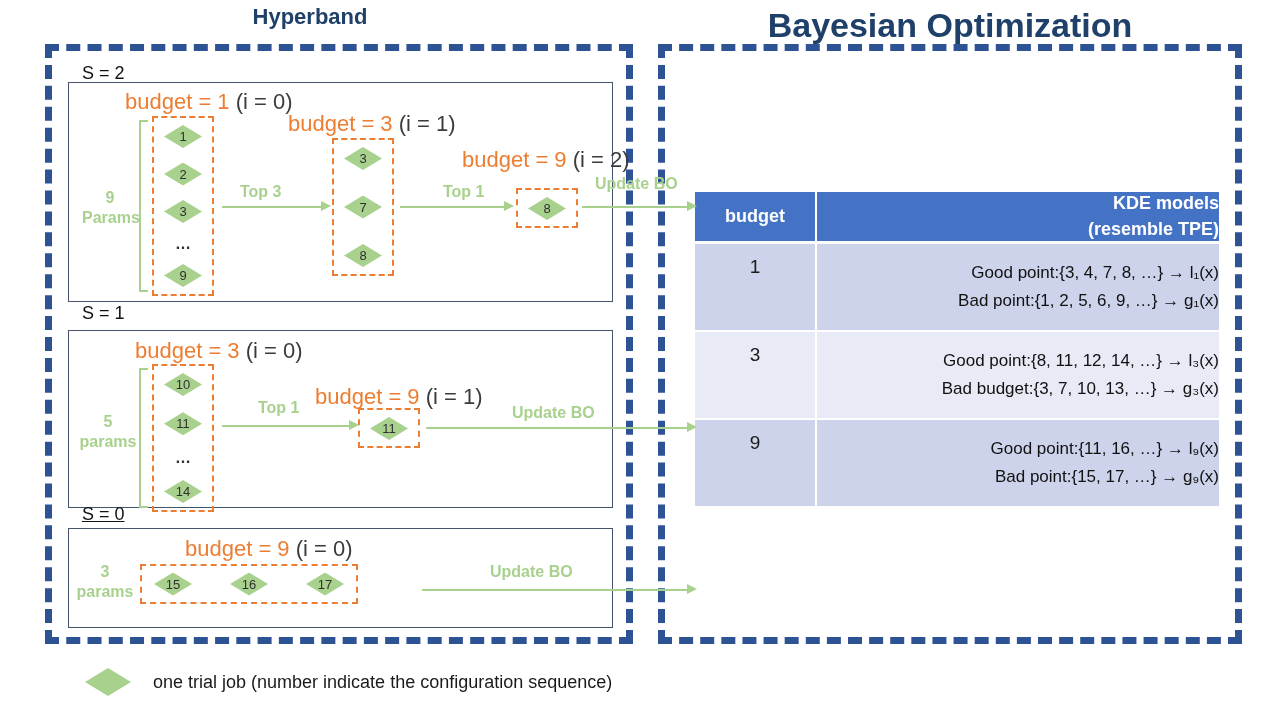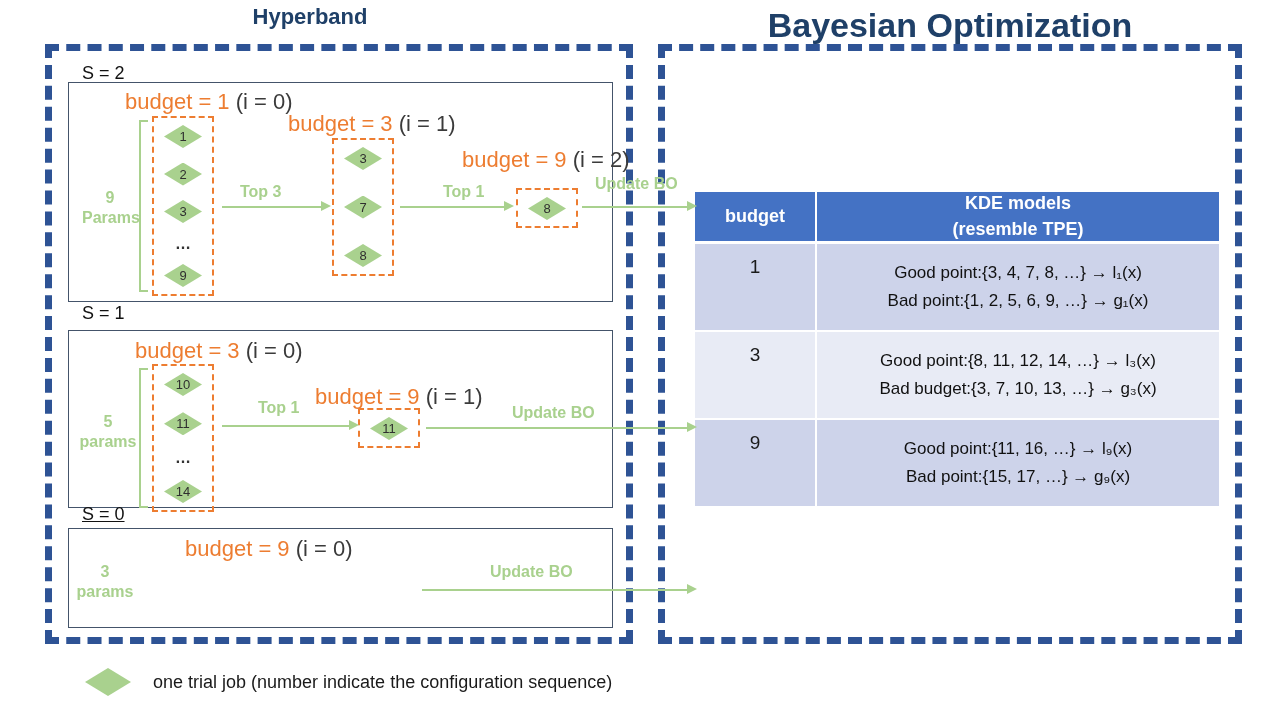--- a/index.html
+++ b/index.html
@@ -40,21 +40,21 @@
   .bracket { position:absolute; width:9px; border-left:2.5px solid #A9D18E;
              border-top:2.5px solid #A9D18E; border-bottom:2.5px solid #A9D18E; }
 
   
   .kde-table { position:absolute; left:695px; top:192px; width:524px; }
   .t-row { display:flex; width:100%; }
   .t-head { background:#4472C4; color:#fff; font-weight:bold; height:52px;
             border-bottom:3px solid #fff; }
   .t-cell-budget { width:122px; flex:0 0 auto; display:flex; align-items:center;
                    justify-content:center; border-right:2.5px solid #fff; }
-  .t-cell-kde { flex:1; display:flex; flex-direction:column; align-items:center;
+  .t-cell-kde { flex:1; display:flex; flex-direction:column; align-items:flex-end;
                 justify-content:center; text-align:center; }
   .t-head .t-cell-kde { font-size:18px; line-height:1.4; }
   .t-head .t-cell-budget { font-size:18px; }
   .t-body-row { height:88px; border-bottom:2.5px solid #fff; }
   .t-body-row .t-cell-budget { align-items:flex-start; padding-top:12px; font-size:19px; color:#1a1a1a; }
   .t-body-row .t-cell-kde { font-size:17px; color:#111; line-height:1.65; }
   .bg-dark { background:#CDD3EA; }
   .bg-light { background:#E8EBF5; }
 
   .legend { position:absolute; left:85px; top:668px; display:flex; align-items:center; }
@@ -159,20 +159,25 @@
   <div class="sbox" style="left:68px; top:528px; width:545px; height:100px;"></div>
 
   <div class="budget-label" style="left:185px; top:536px;">
     <span class="bl-orange">budget = 9</span>
     <span class="bl-dark">(i = 0)</span>
   </div>
 
   <div class="green-label" style="left:75px; top:562px; width:60px;">3
 params</div>
 
+  <div class="obox horiz" style="left:140px; top:564px; width:218px; height:40px;">
+    <div class="diamond">15</div>
+    <div class="diamond">16</div>
+    <div class="diamond">17</div>
+  </div>
 
   <div class="green-label" style="left:490px; top:562px;">Update BO</div>
   <div class="arrow" style="left:422px; top:589px; width:266px;"></div>
 
   <div class="kde-table">
     <div class="t-row t-head">
       <div class="t-cell-budget">budget</div>
       <div class="t-cell-kde">
         <span>KDE models</span>
         <span>(resemble TPE)</span>

